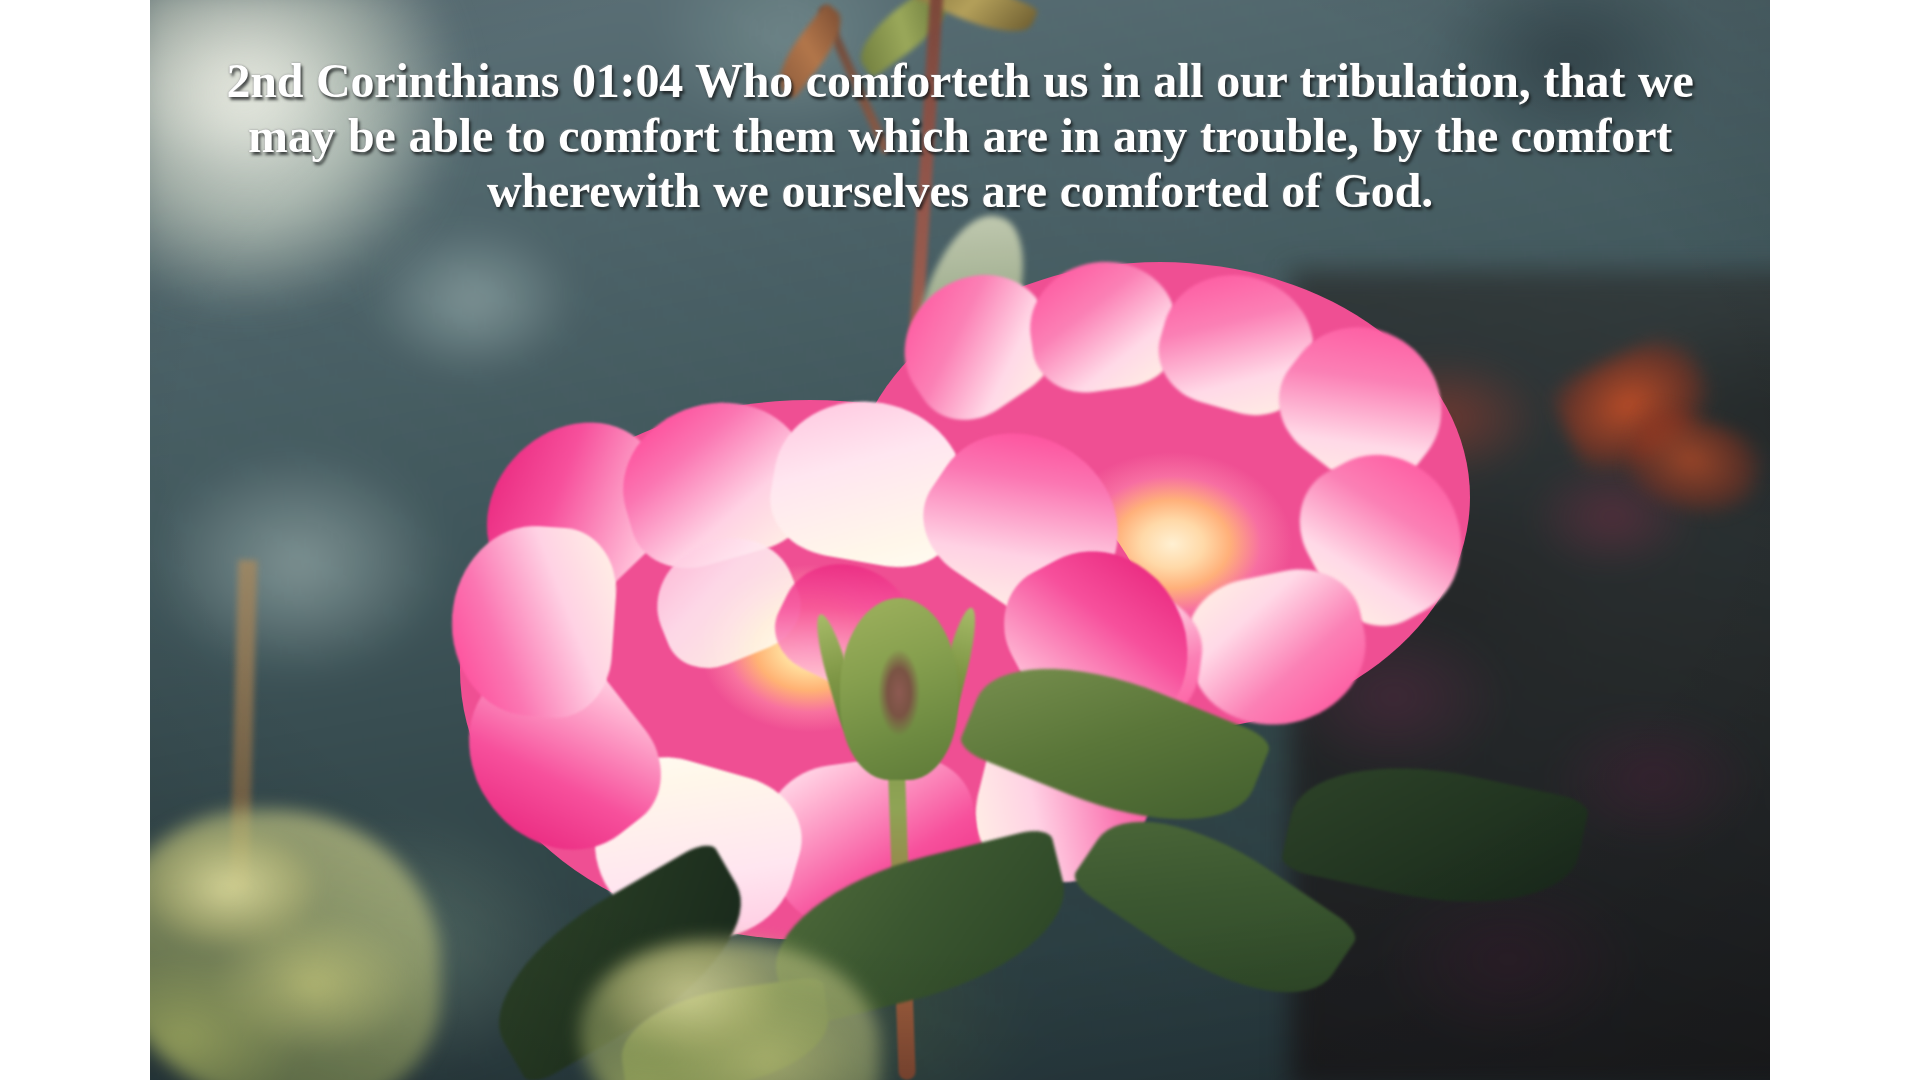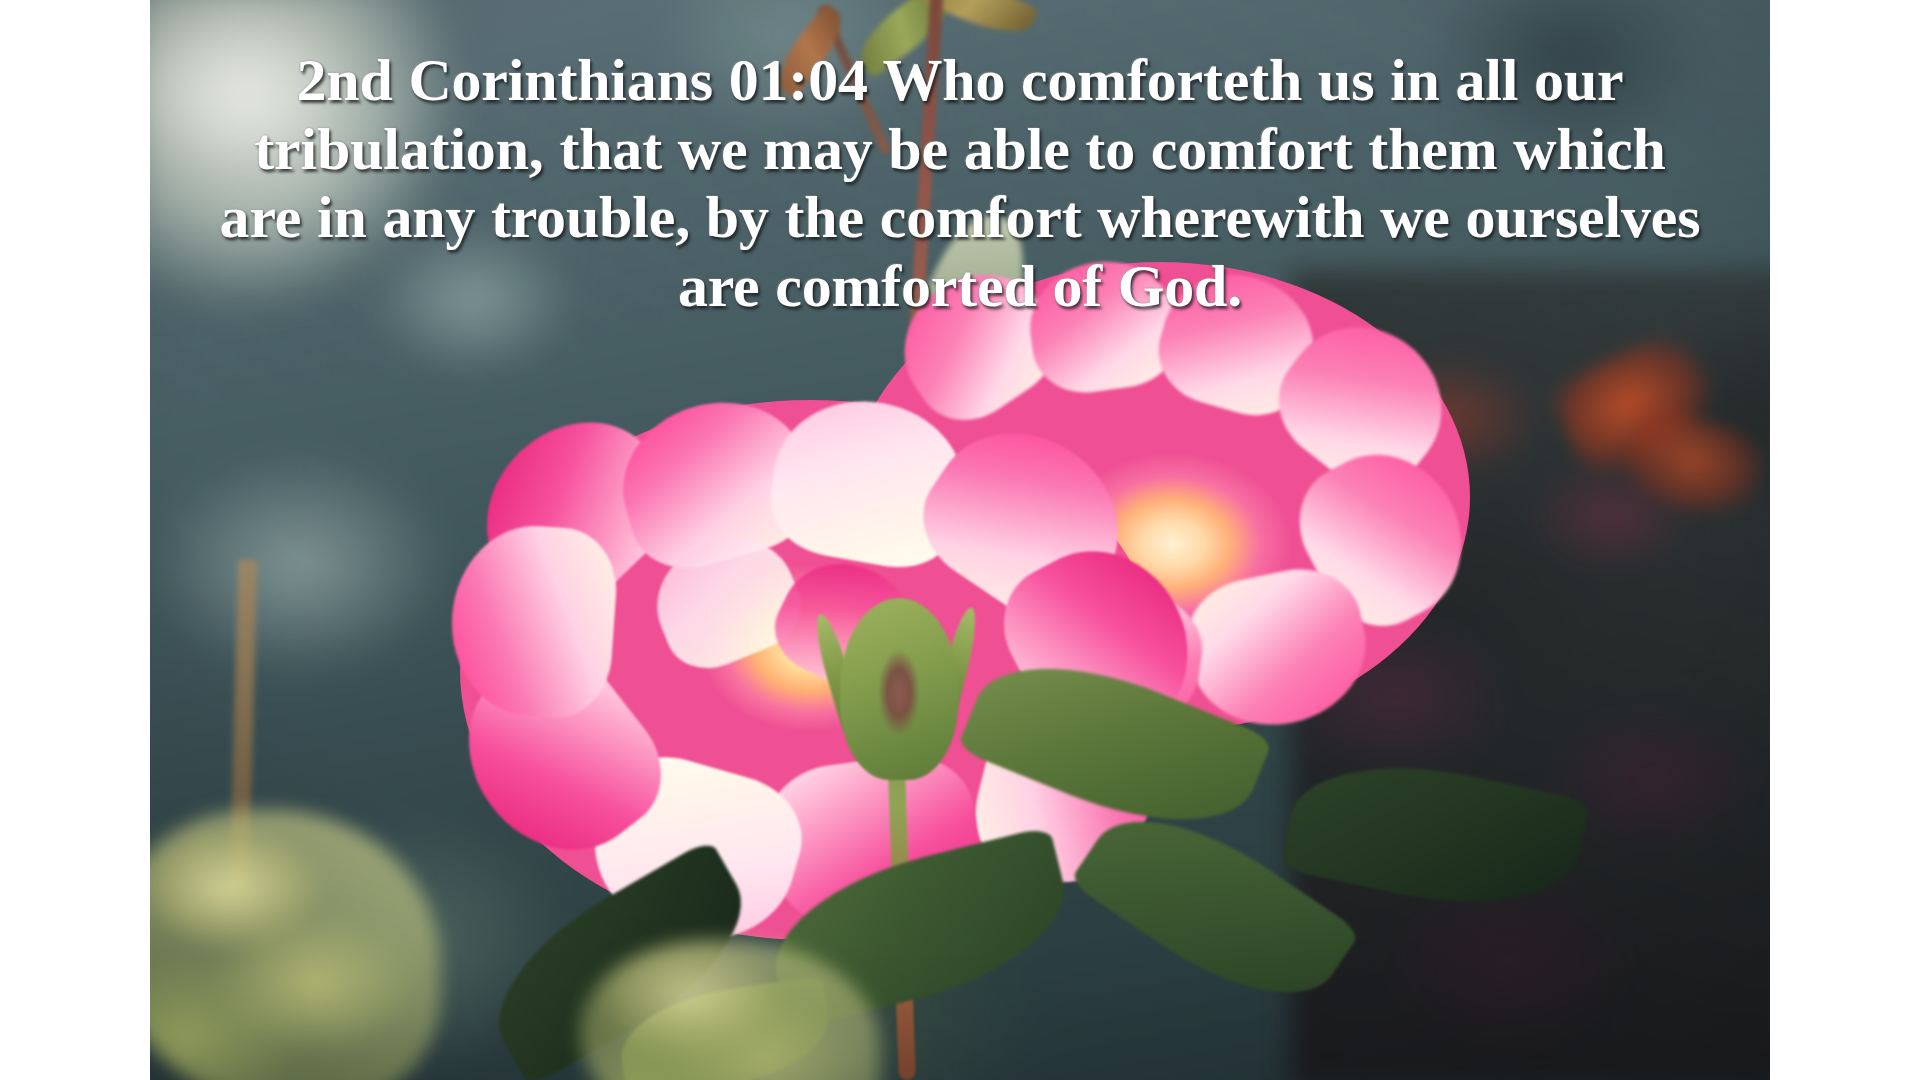--- a/index.html
+++ b/index.html
@@ -304,25 +304,25 @@
     position: absolute;
     left: 150px;
     top: 0;
     width: 1620px;
     padding: 38px 30px 0 30px;
     box-sizing: border-box;
     z-index: 30;
     text-align: center;
   }
   #verse-text {
-    margin: 8px;
+    margin: 16px;
     color: #ffffff;
     font-family: "Liberation Serif", "DejaVu Serif", serif;
     font-weight: bold;
-    font-size: 60px;
+    font-size: 48px;
     line-height: 1.145;
     letter-spacing: -0.2px;
     word-spacing: 1px;
     text-shadow:
       2px 3px 3px rgba(20,22,24,.72),
       0 0 2px rgba(40,40,44,.55),
       -1px -1px 1px rgba(255,255,255,.18);
     max-width: 1500px;
     margin-left: auto;
     margin-right: auto;

